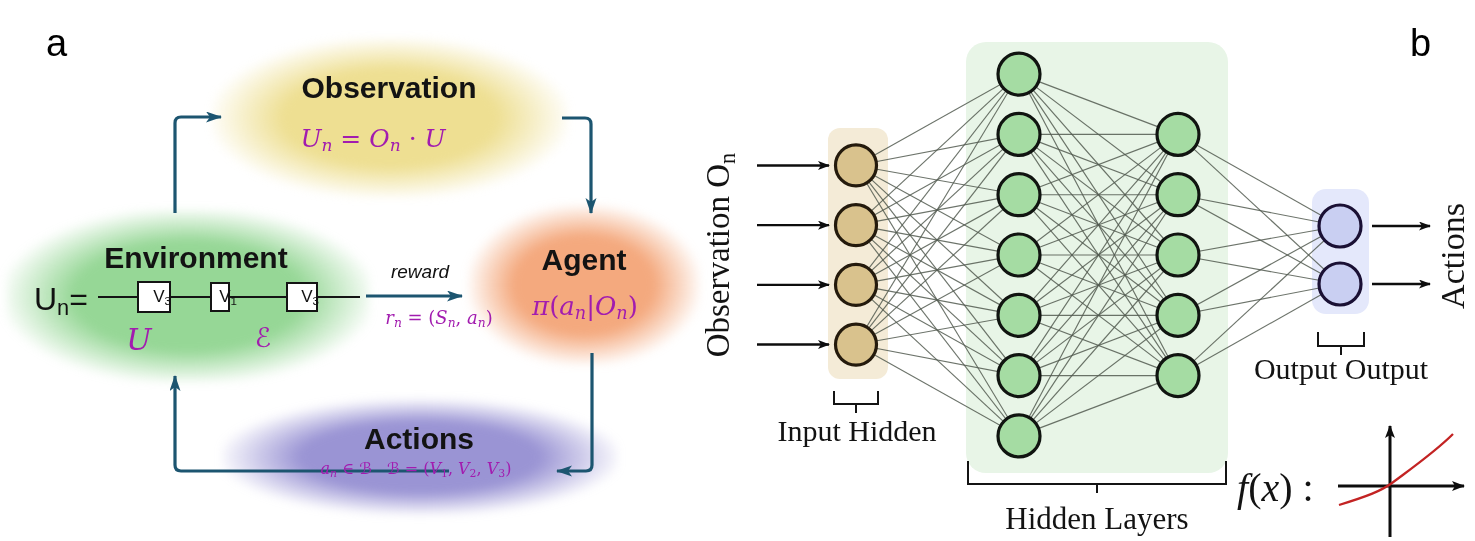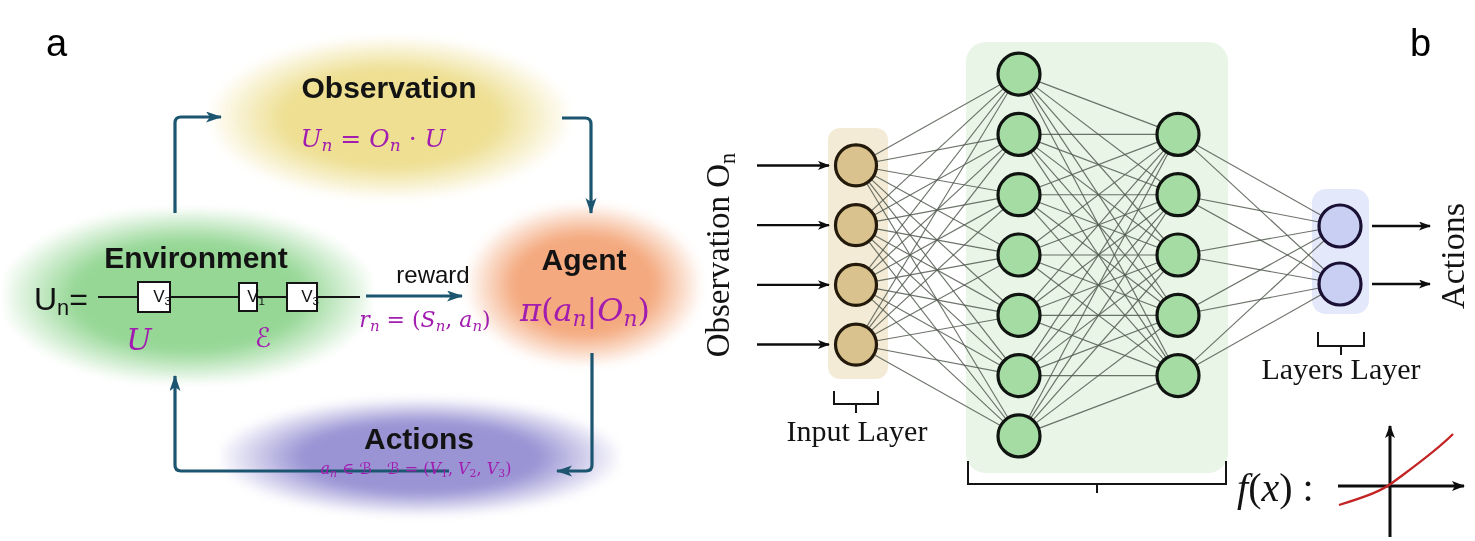--- a/index.html
+++ b/index.html
@@ -200,40 +200,41 @@
   <div class="abs panel-letter" style="left:46px;top:22px;">a</div>
 
   <div class="abs tc node-title" style="left:239px;top:71px;width:300px;">Observation</div>
   <div class="abs tc math" style="left:248px;top:124px;width:250px;font-size:25px;"><i>U<sub>n</sub></i> = <i>O<sub>n</sub></i> · <span class="scr-u">U</span></div>
 
   <div class="abs tc node-title" style="left:46px;top:241px;width:300px;">Environment</div>
   <div class="abs" style="left:34px;top:281px;font-size:32px;">U<sub>n</sub>=</div>
   <div class="vbox" style="left:137px;top:281px;width:34px;height:32px;">
       <span>V<sub>3</sub></span>
     </div>
-  <div class="vbox" style="left:210px;top:282px;width:14px;height:30px;margin-left:28px;">
+  <div class="vbox" style="left:210px;top:282px;width:14px;height:30px;">
       <span>V<sub>1</sub></span>
     </div>
   <div class="vbox" style="left:286px;top:282px;width:32px;height:30px;">
       <span>V<sub>3</sub></span>
     </div>
   <div class="abs tc math" style="left:119px;top:322px;width:40px;font-size:30px;"><span class="scr-u">U</span></div>
   <div class="abs tc math" style="left:243px;top:322px;width:40px;font-size:27px;"><span class="scr">ℰ</span></div>
 
-  <div class="abs tc" style="left:383px;top:261px;width:100px;font-size:24px;">reward</div>
-  <div class="abs tc math" style="left:350px;top:307px;width:150px;font-size:22px;"><i>r<sub>n</sub></i> = (<i>S<sub>n</sub></i>, <i>a<sub>n</sub></i>)</div>
+  <div class="abs tc" style="left:370px;top:261px;width:100px;font-size:19px;font-style:italic;">reward</div>
+  <div class="abs tc math" style="left:364px;top:307px;width:150px;font-size:18px;"><i>r<sub>n</sub></i> = (<i>S<sub>n</sub></i>, <i>a<sub>n</sub></i>)</div>
 
   <div class="abs tc node-title" style="left:484px;top:243px;width:200px;">Agent</div>
-  <div class="abs tc math" style="left:485px;top:291px;width:200px;font-size:32px;"><i>π</i>(<i>a<sub>n</sub></i>|<i>O<sub>n</sub></i>)</div>
+  <div class="abs tc math" style="left:485px;top:291px;width:200px;font-size:26px;"><i>π</i>(<i>a<sub>n</sub></i>|<i>O<sub>n</sub></i>)</div>
 
   <div class="abs tc node-title" style="left:269px;top:422px;width:300px;">Actions</div>
   <div class="abs tc math" style="left:241px;top:459px;width:350px;font-size:16px;"><i>a<sub>n</sub></i> ∈ <span class="scr">ℬ</span> &nbsp;&nbsp;<span class="scr">ℬ</span> = (<i>V</i><sub>1</sub>, <i>V</i><sub>2</sub>, <i>V</i><sub>3</sub>)</div>
 
   <div class="abs panel-letter" style="left:1410px;top:22px;">b</div>
 
   <div class="abs tc serif vlabel" style="left:569px;top:236px;width:300px;height:38px;font-size:33px;">Observation O<sub>n</sub></div>
   <div class="abs tc serif vlabel" style="left:1353px;top:237px;width:200px;height:38px;font-size:34px;">Actions</div>
 
-  <div class="abs tc serif" style="left:757px;top:414px;width:200px;font-size:30px;">Input Layer</div>
-  <div class="abs tc serif" style="left:1241px;top:352px;width:200px;font-size:30px;">Layers Layer</div>
+  <div class="abs tc serif" style="left:757px;top:414px;width:200px;font-size:30px;">Input Hidden</div>
+  <div class="abs tc serif" style="left:997px;top:501px;width:200px;font-size:31px;">Hidden Layers</div>
+  <div class="abs tc serif" style="left:1241px;top:352px;width:200px;font-size:30px;">Output Output</div>
 
   <div class="abs serif" style="left:1237px;top:464px;font-size:40px;"><i>f</i>(<i>x</i>) :</div>
 </div>
 
 </body></html>

